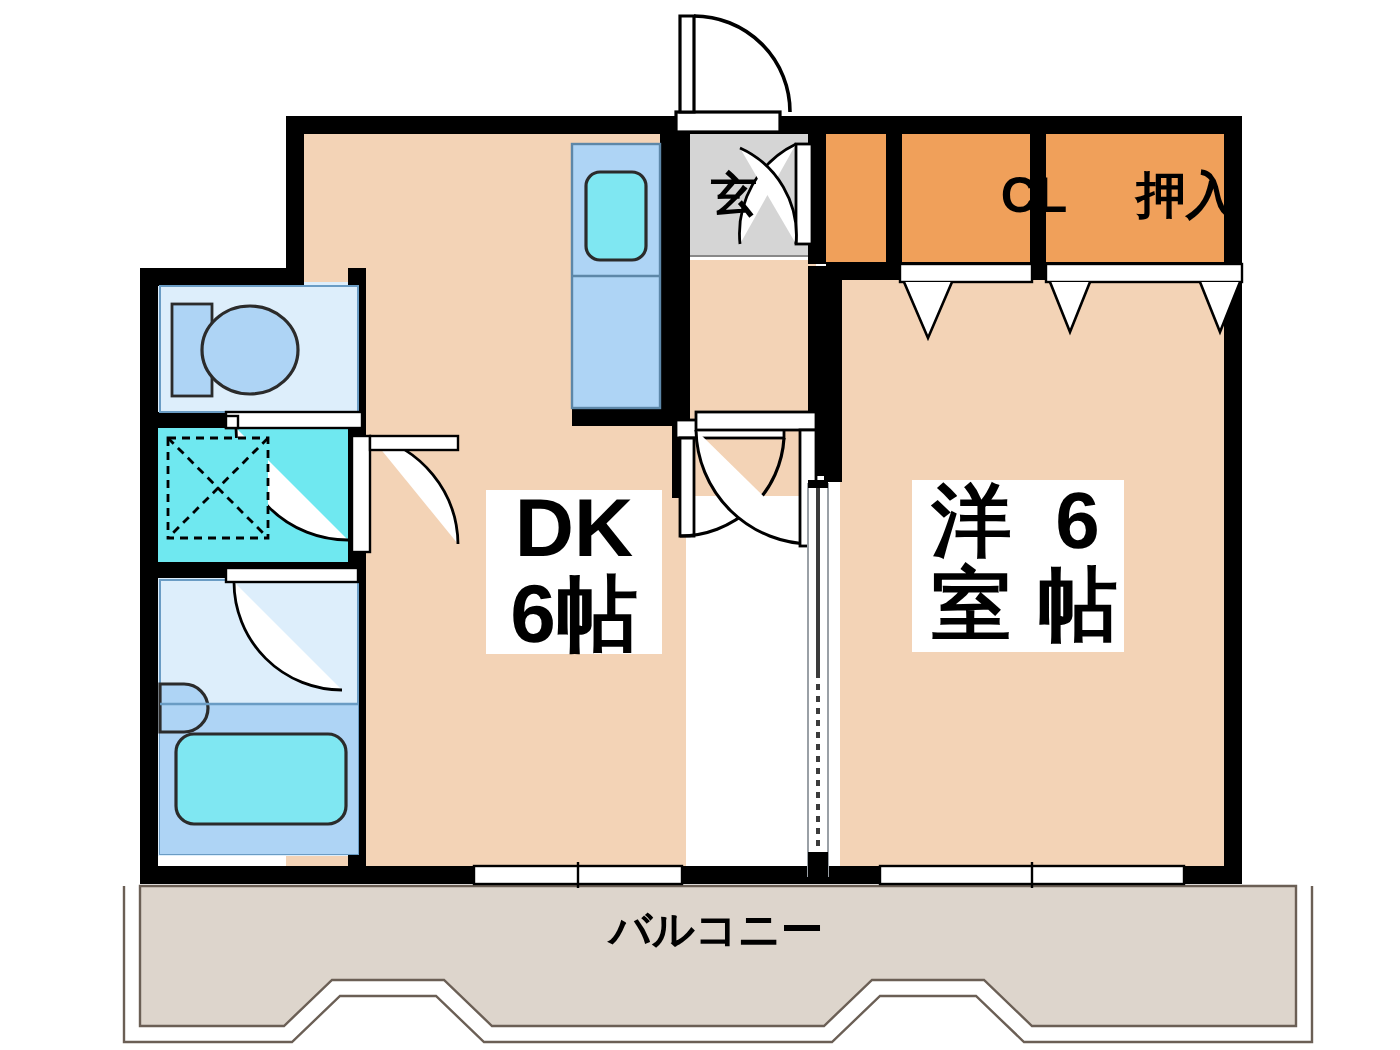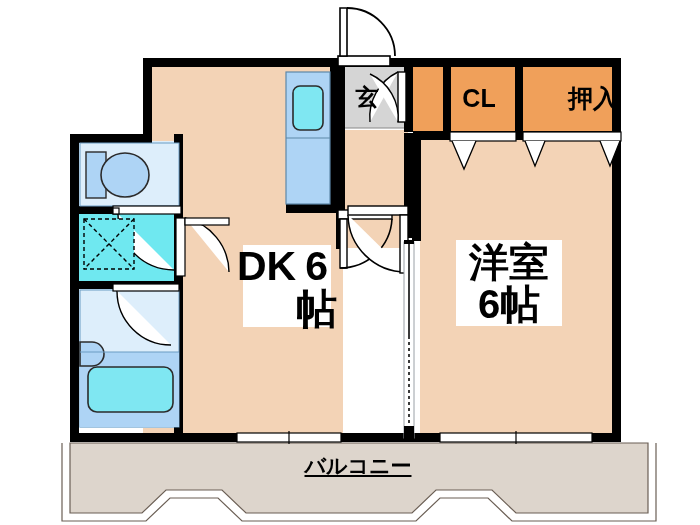--- a/index.html
+++ b/index.html
@@ -169,39 +169,39 @@
 
   <g>
     <rect x="237" y="433" width="104" height="9" fill="#ffffff" stroke="#000" stroke-width="1.2"></rect>
     <line x1="289" y1="431" x2="289" y2="444" stroke="#000" stroke-width="1.2"></line>
     <rect x="440" y="433" width="152" height="9" fill="#ffffff" stroke="#000" stroke-width="1.2"></rect>
     <line x1="516" y1="431" x2="516" y2="444" stroke="#000" stroke-width="1.2"></line>
   </g>
 
 </svg>
 
-<div class="lbl" style="left:243px;top:245px;width:88px;height:82px;font-size:41px;display:flex;flex-direction:row;justify-content:center;">
+<div class="lbl" style="left:243px;top:245px;width:88px;height:82px;font-size:41px;display:flex;flex-direction:column;justify-content:center;">
   <span>DK</span>
   <span>6帖</span>
 </div>
 
-<div class="lbl" style="left:456px;top:240px;width:106px;height:86px;font-size:40px;display:flex;flex-direction:column;justify-content:center;">
+<div class="lbl" style="left:456px;top:240px;width:106px;height:86px;font-size:40px;display:flex;flex-direction:row;justify-content:center;">
   <span>洋室</span>
   <span>6帖</span>
 </div>
 
 <div class="lbl nobg" style="left:352px;top:85px;width:30px;height:26px;font-size:23px;">
   <span>玄</span>
 </div>
 
-<div class="lbl nobg" style="left:440px;top:85px;width:78px;height:28px;font-size:25px;">
+<div class="lbl nobg" style="left:478px;top:85px;width:78px;height:28px;font-size:25px;">
   <span>CL</span>
 </div>
 
 <div class="lbl nobg" style="left:526px;top:85px;width:92px;height:28px;font-size:25px;text-align:right;">
   <span>押入</span>
 </div>
 
-<div class="lbl nobg" style="left:258px;top:455px;width:200px;height:26px;font-size:21px;text-decoration:underline;">
+<div class="lbl nobg" style="left:258px;top:455px;width:200px;height:26px;font-size:21px;">
   <span>バルコニー</span>
 </div>
 
 </div>
 
 </body></html>

